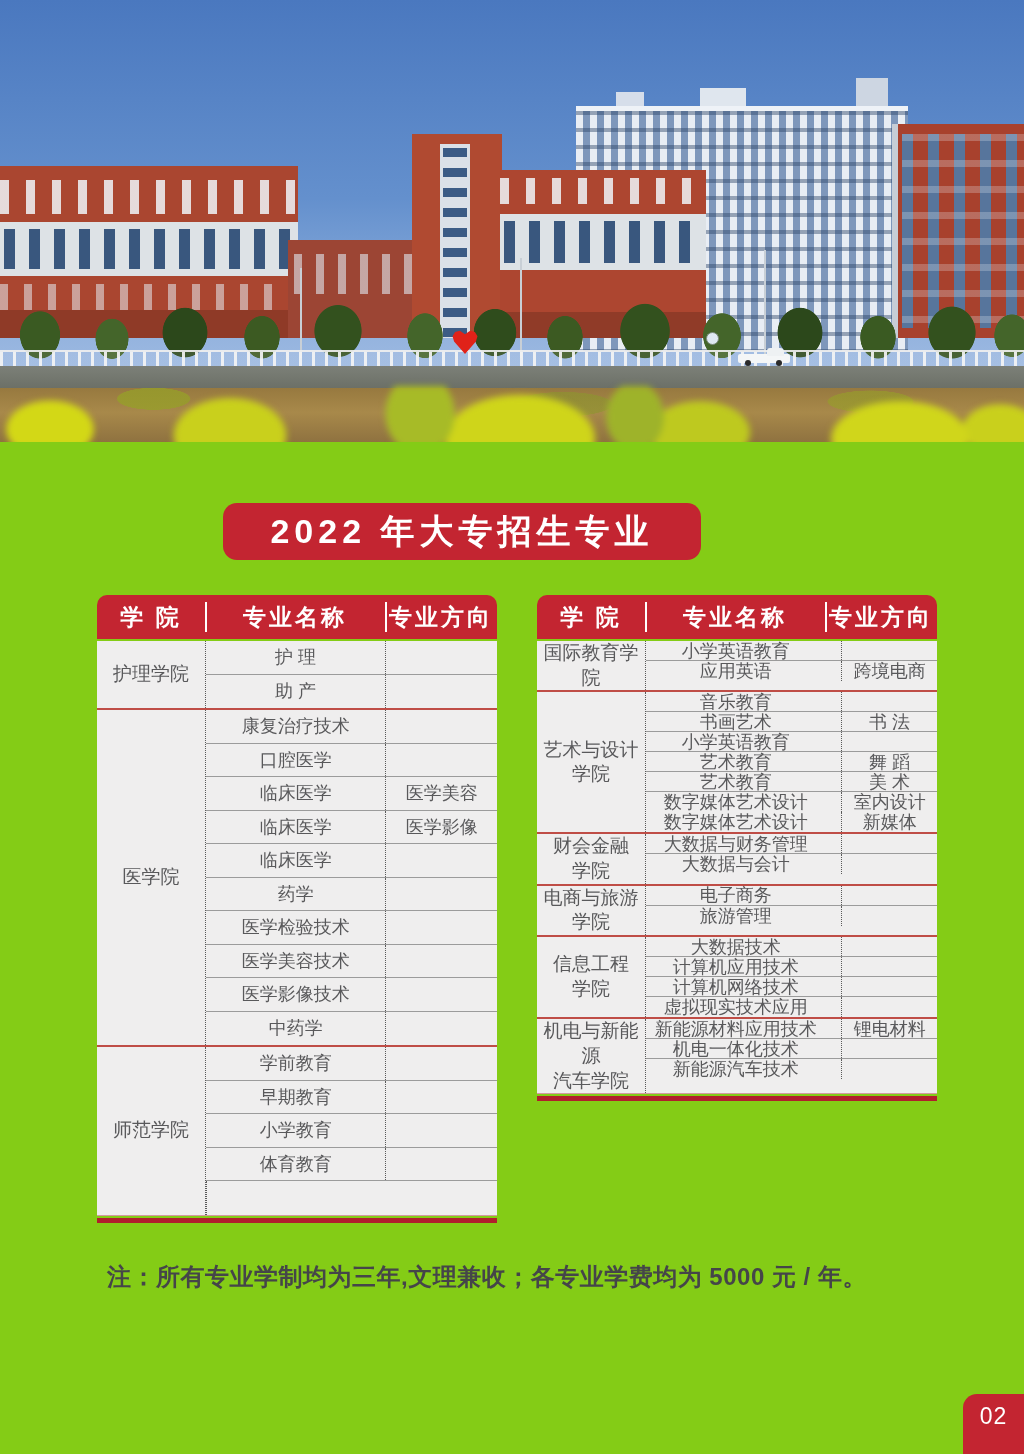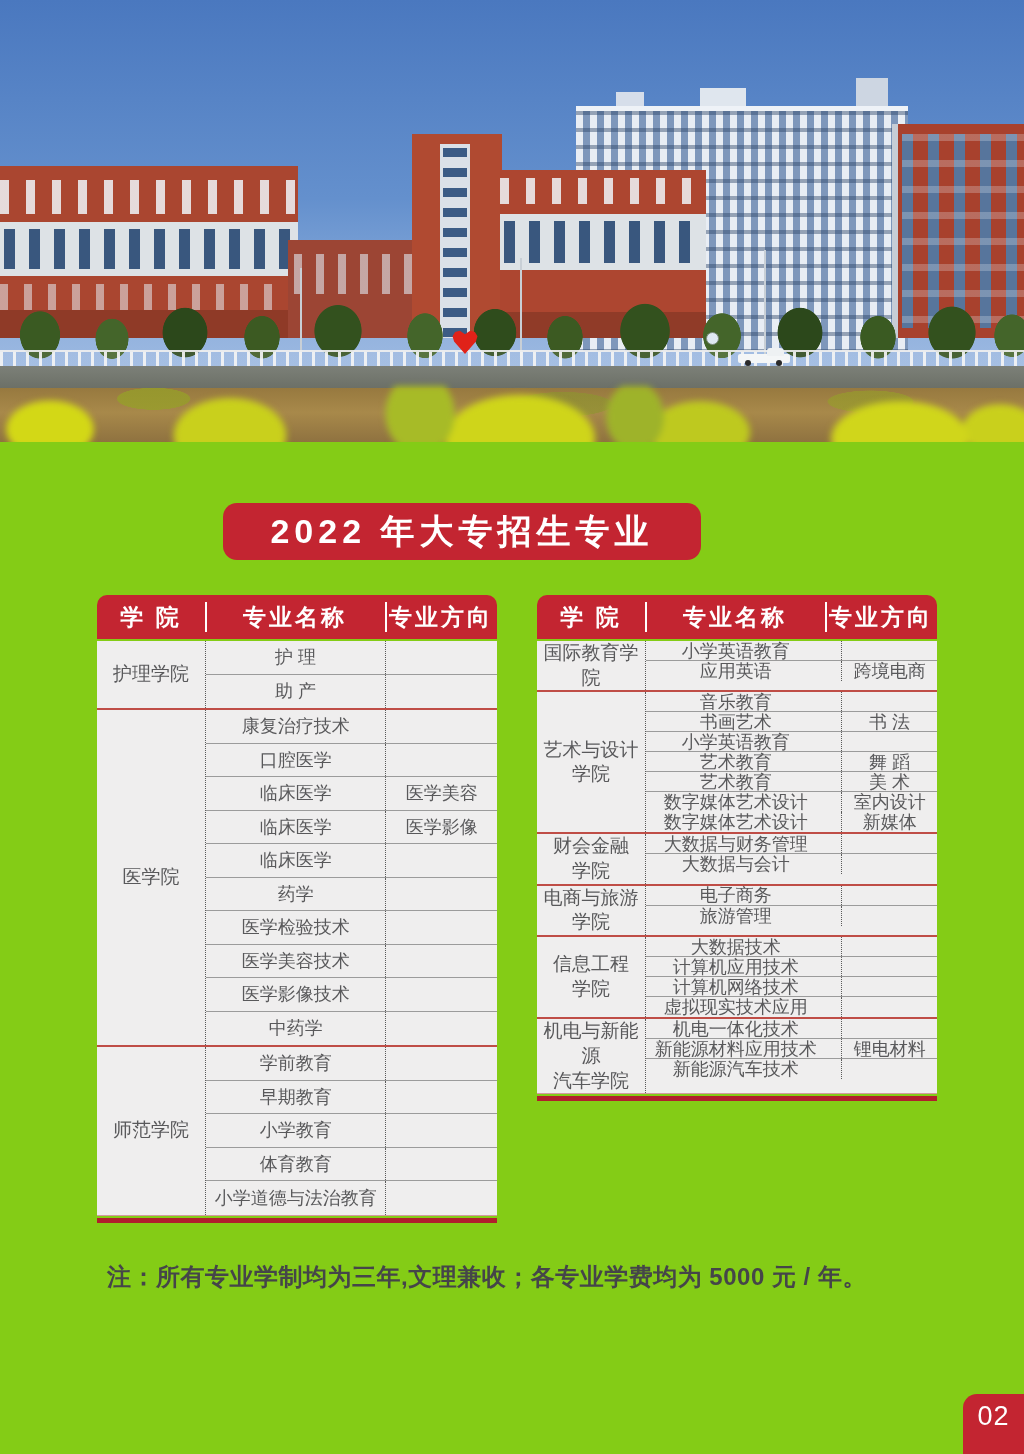--- a/index.html
+++ b/index.html
@@ -115,21 +115,21 @@
   .cell.major{flex:0 0 61.6%;}
   .cell.dir{flex:1;border-left:1.5px dotted #5a5a5a;}
   .thick{height:5px;background:#b01f2c;margin-top:2px;}
 
   
   .note{position:absolute;left:107px;top:1261px;width:860px;font-size:24px;font-weight:bold;
     color:#454549;letter-spacing:0.5px;}
   .pagebox{position:absolute;left:963px;top:1394px;width:61px;height:60px;background:var(--red,#c32531);
     border-radius:14px 0 0 0;display:flex;align-items:center;justify-content:center;padding-bottom:16px;
     box-sizing:border-box;}
-  .pagebox span{color:#fff;font-size:27px;letter-spacing:1px;}
+  .pagebox span{color:#fff;font-size:23px;letter-spacing:1px;}
 </style>
 </head>
 <body>
 
 <div class="page">
 
   <div class="photo">
     <div class="sky"></div>
     <div class="roofbox1"></div>
     <div class="roofbox2"></div>
@@ -263,21 +263,20 @@
             </div>
             <div class="row hr">
               <div class="cell major">小学教育</div>
               <div class="cell dir"></div>
             </div>
             <div class="row hr">
               <div class="cell major">体育教育</div>
               <div class="cell dir"></div>
             </div>
             <div class="row">
-              <div class="cell major">小学道德与法治教育</div>
               <div class="cell dir"></div>
             </div>
           </div>
         </div>
       </div>
       <div class="thick"></div>
     </div>
   <div class="tbl t-right">
       <div class="thead">
         <div class="th">学 院</div>
@@ -392,26 +391,26 @@
             </div>
           </div>
         </div>
         <div class="group">
           <div class="college">
             <div>机电与新能源</div>
             <div>汽车学院</div>
           </div>
           <div class="rows">
             <div class="row hr">
-              <div class="cell major">机电一体化技术</div>
-              <div class="cell dir"></div>
-            </div>
-            <div class="row hr">
               <div class="cell major">新能源材料应用技术</div>
               <div class="cell dir">锂电材料</div>
+            </div>
+            <div class="row hr">
+              <div class="cell major">机电一体化技术</div>
+              <div class="cell dir"></div>
             </div>
             <div class="row">
               <div class="cell major">新能源汽车技术</div>
               <div class="cell dir"></div>
             </div>
           </div>
         </div>
       </div>
       <div class="thick"></div>
     </div>

